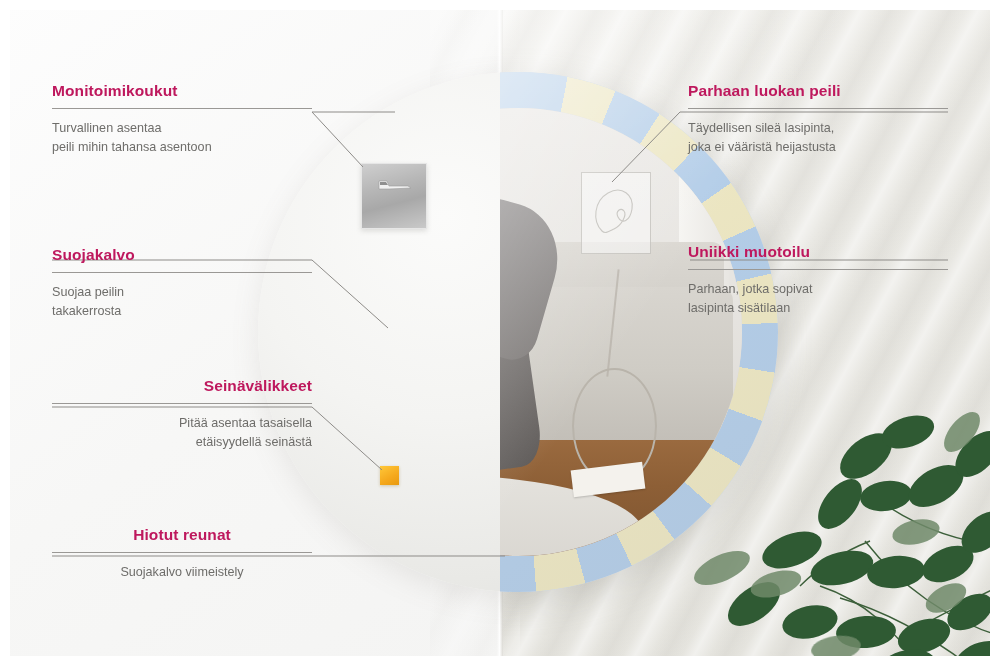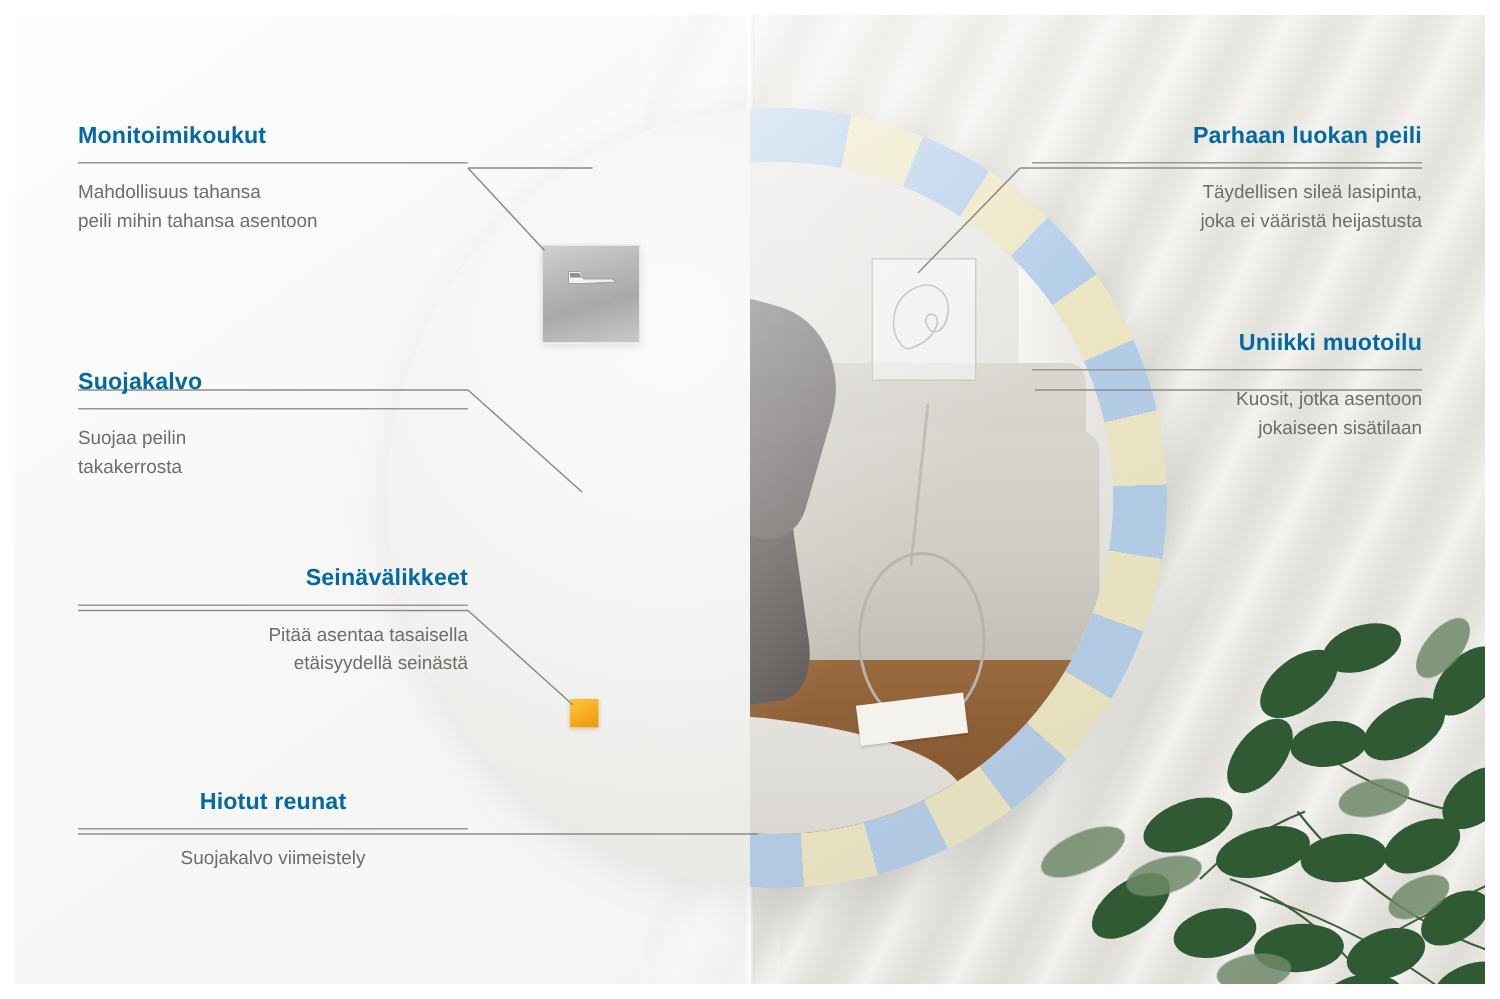--- a/index.html
+++ b/index.html
@@ -195,32 +195,32 @@
     z-index:9; box-shadow:0 1px 3px rgba(140,110,20,.3);
   }
 
   
   #leaders { position:absolute; left:0; top:0; width:1000px; height:666px; z-index:20; pointer-events:none; }
   #leaders line, #leaders polyline { stroke:#8d8b88; stroke-width:1; fill:none; }
 
   
   .label { position:absolute; z-index:25; }
   .label h3 {
-    font-size:15.5px; font-weight:bold; color:#0369a1;
+    font-size:15.5px; font-weight:bold; color:#be185d;
     letter-spacing:.1px; line-height:1.2; white-space:nowrap;
   }
   .label .rule {
     height:1px; background:#9a9895; margin-top:7px; margin-bottom:10px;
   }
   .label p {
     font-size:12.6px; color:#6e6d6a; line-height:1.55; font-weight:400;
   }
   .label.left  { left:52px; }
   .label.left .rule  { width:260px; }
-  .label.right { right:52px; text-align:right; }
+  .label.right { right:52px; text-align:left; }
   .label.right .rule { width:260px; margin-left:auto; }
   .label.right h3 { }
 
   
   #foliage { position:absolute; right:0; bottom:0; width:330px; height:330px; z-index:15; }
 
   .sheen {
     position:absolute; left:500px; top:0; width:500px; height:666px;
     background:linear-gradient(125deg,rgba(255,255,255,.5) 0%,rgba(255,255,255,0) 38%);
     z-index:8; pointer-events:none;
@@ -291,21 +291,21 @@
     <line x1="52" y1="556" x2="505" y2="556"></line>
     <line x1="948" y1="112" x2="680" y2="112"></line>
     <line x1="680" y1="112" x2="612" y2="182"></line>
     <line x1="948" y1="260" x2="690" y2="260"></line>
   </svg>
 
   <div class="label left" style="top:82px;">
     <h3>Monitoimikoukut</h3>
     <div class="rule"></div>
     <p>
-      <span>Mahdollisuus tahansa</span><br>
+      <span>Turvallinen asentaa</span><br>
       <span>peili mihin tahansa asentoon</span>
     </p>
   </div>
 
   <div class="label left" style="top:246px;">
     <h3>Suojakalvo</h3>
     <div class="rule"></div>
     <p>
       <span>Suojaa peilin</span><br>
       <span>takakerrosta</span>
@@ -329,26 +329,26 @@
 
   <div class="label right" style="top:82px;">
     <h3>Parhaan luokan peili</h3>
     <div class="rule"></div>
     <p>
       <span>Täydellisen sileä lasipinta,</span><br>
       <span>joka ei vääristä heijastusta</span>
     </p>
   </div>
 
-  <div class="label right" style="top:220px;">
+  <div class="label right" style="top:243px;">
     <h3>Uniikki muotoilu</h3>
     <div class="rule"></div>
     <p>
-      <span>Kuosit, jotka asentoon</span><br>
-      <span>jokaiseen sisätilaan</span>
+      <span>Parhaan, jotka sopivat</span><br>
+      <span>lasipinta sisätilaan</span>
     </p>
   </div>
 
   <svg id="foliage" viewBox="0 0 330 330">
     <g stroke="#3c5f3a" stroke-width="1.4" fill="none">
       <path d="M330 300 C280 285 230 250 195 205"></path>
       <path d="M330 210 C285 205 245 190 210 165"></path>
       <path d="M300 330 C260 300 215 275 170 262"></path>
       <path d="M250 330 C225 295 195 265 150 250"></path>
       <path d="M330 250 C300 265 265 280 235 300"></path>

